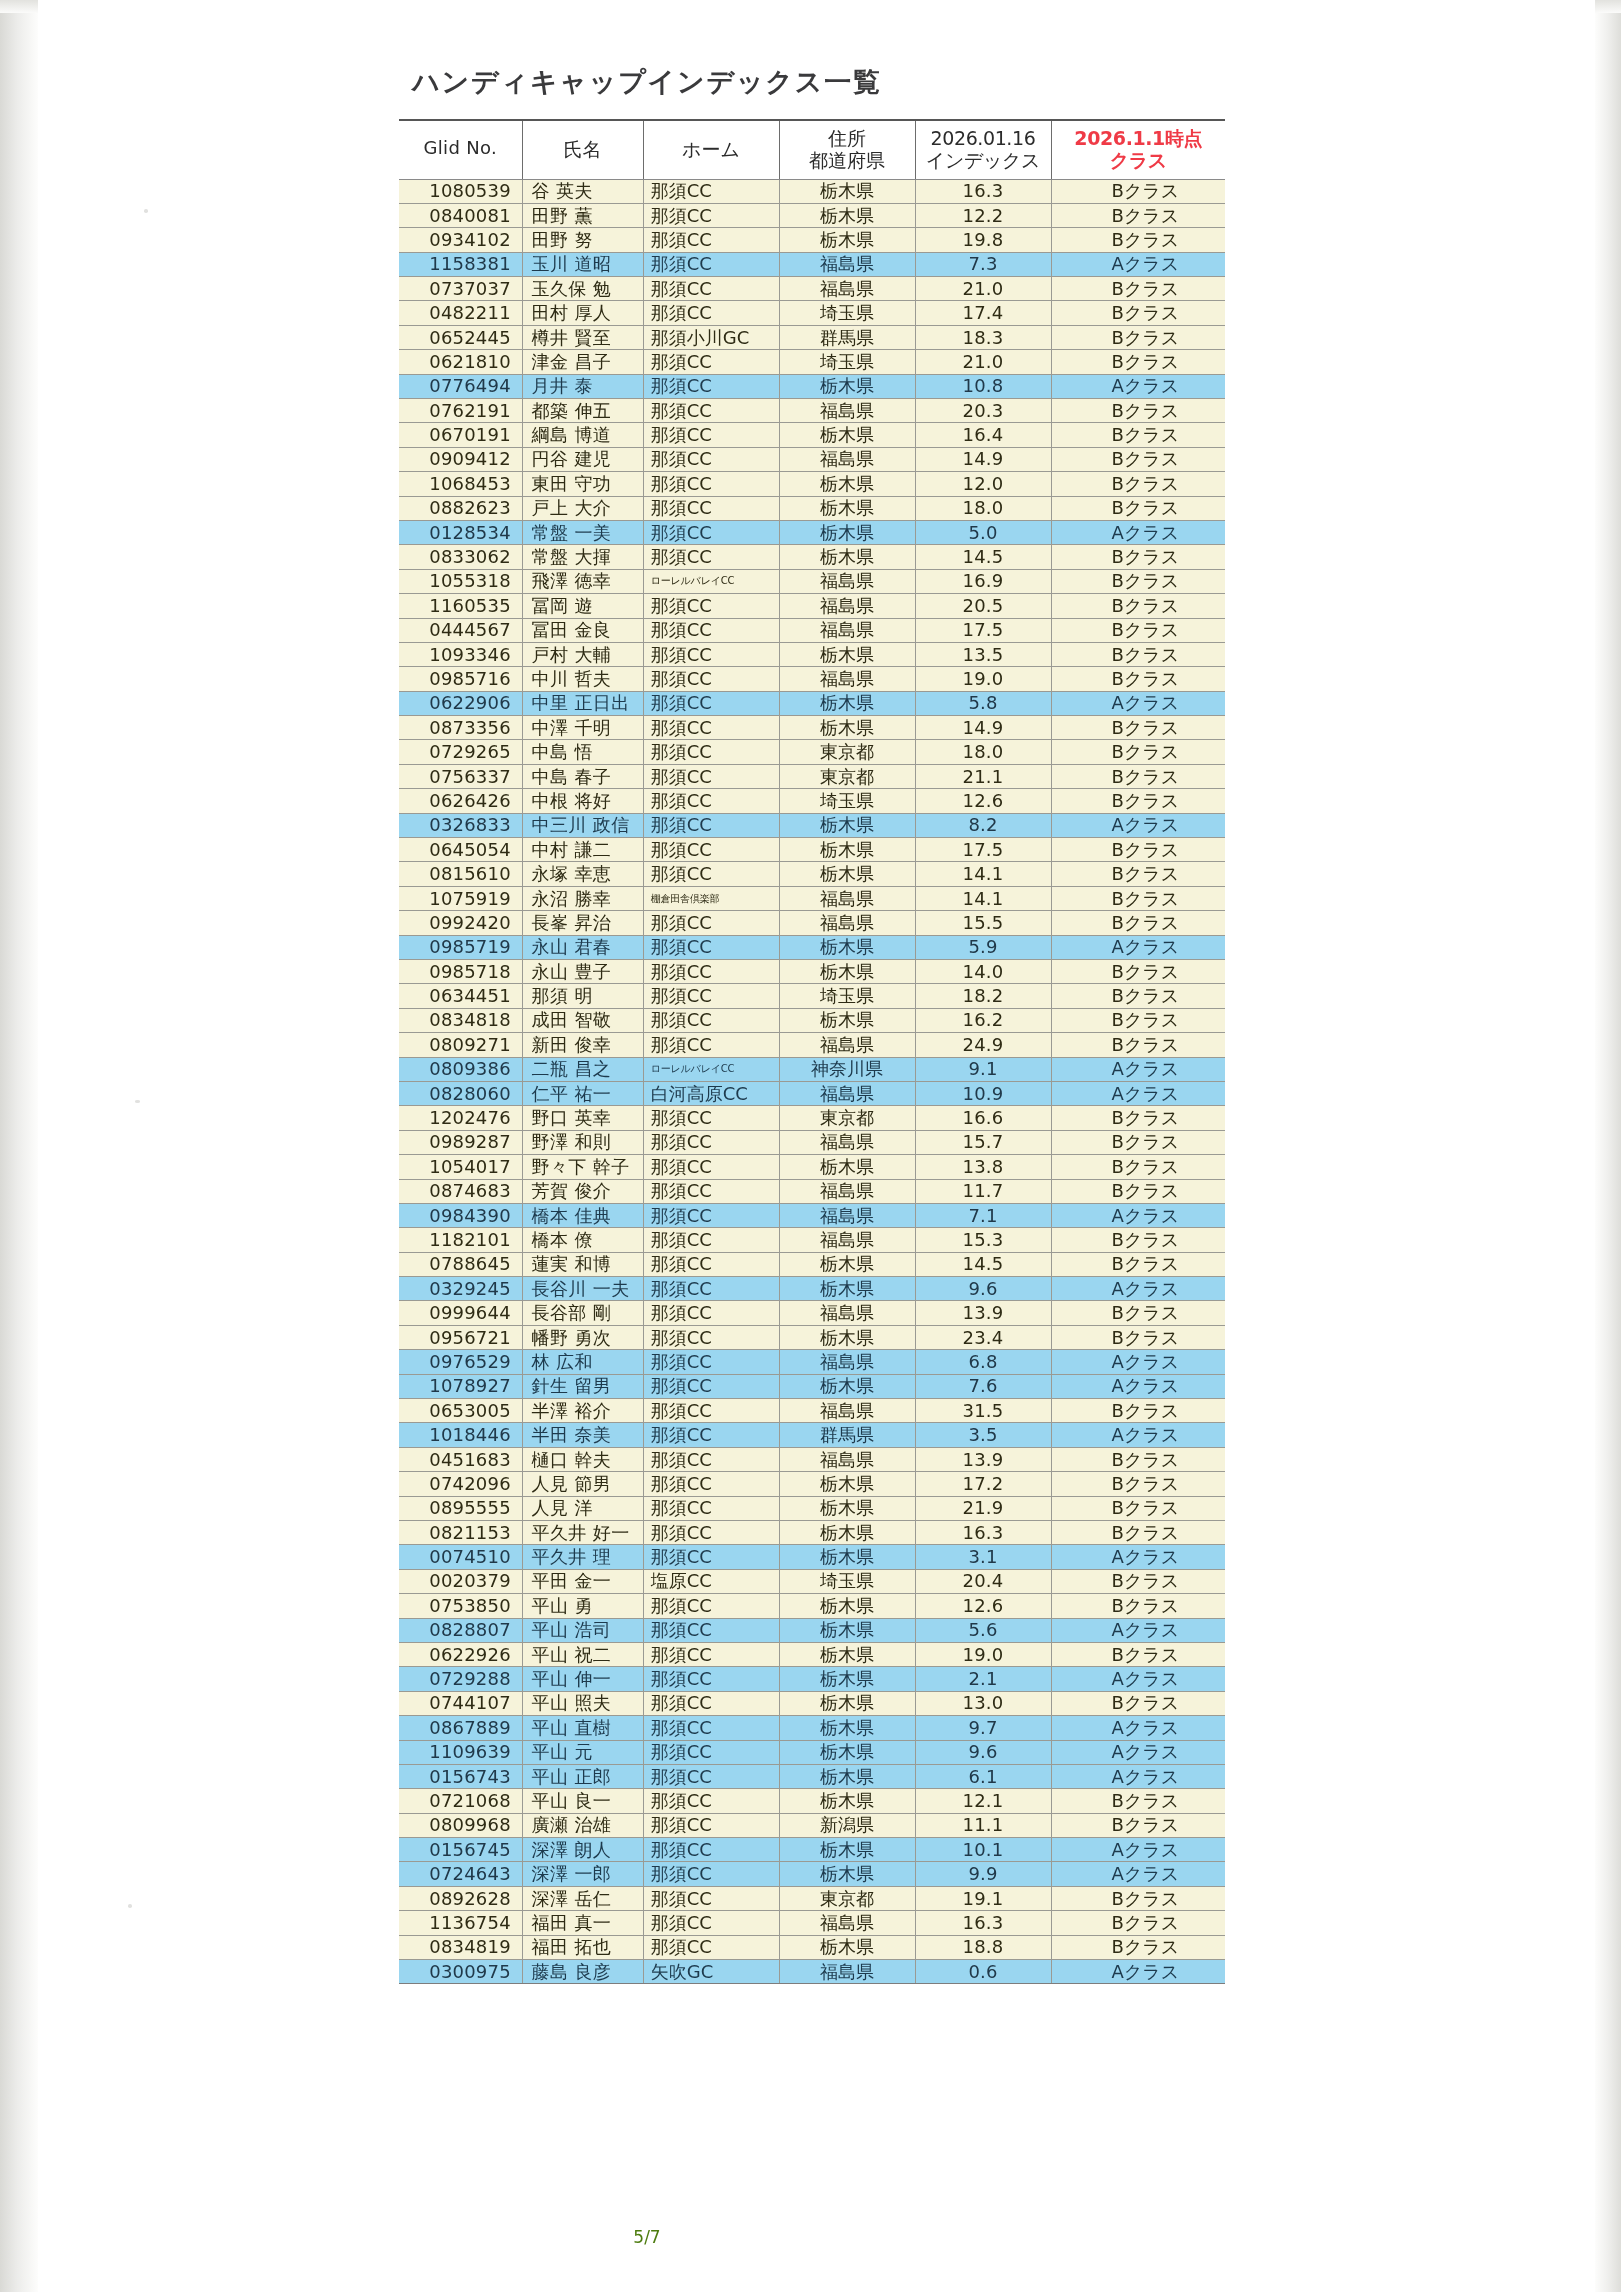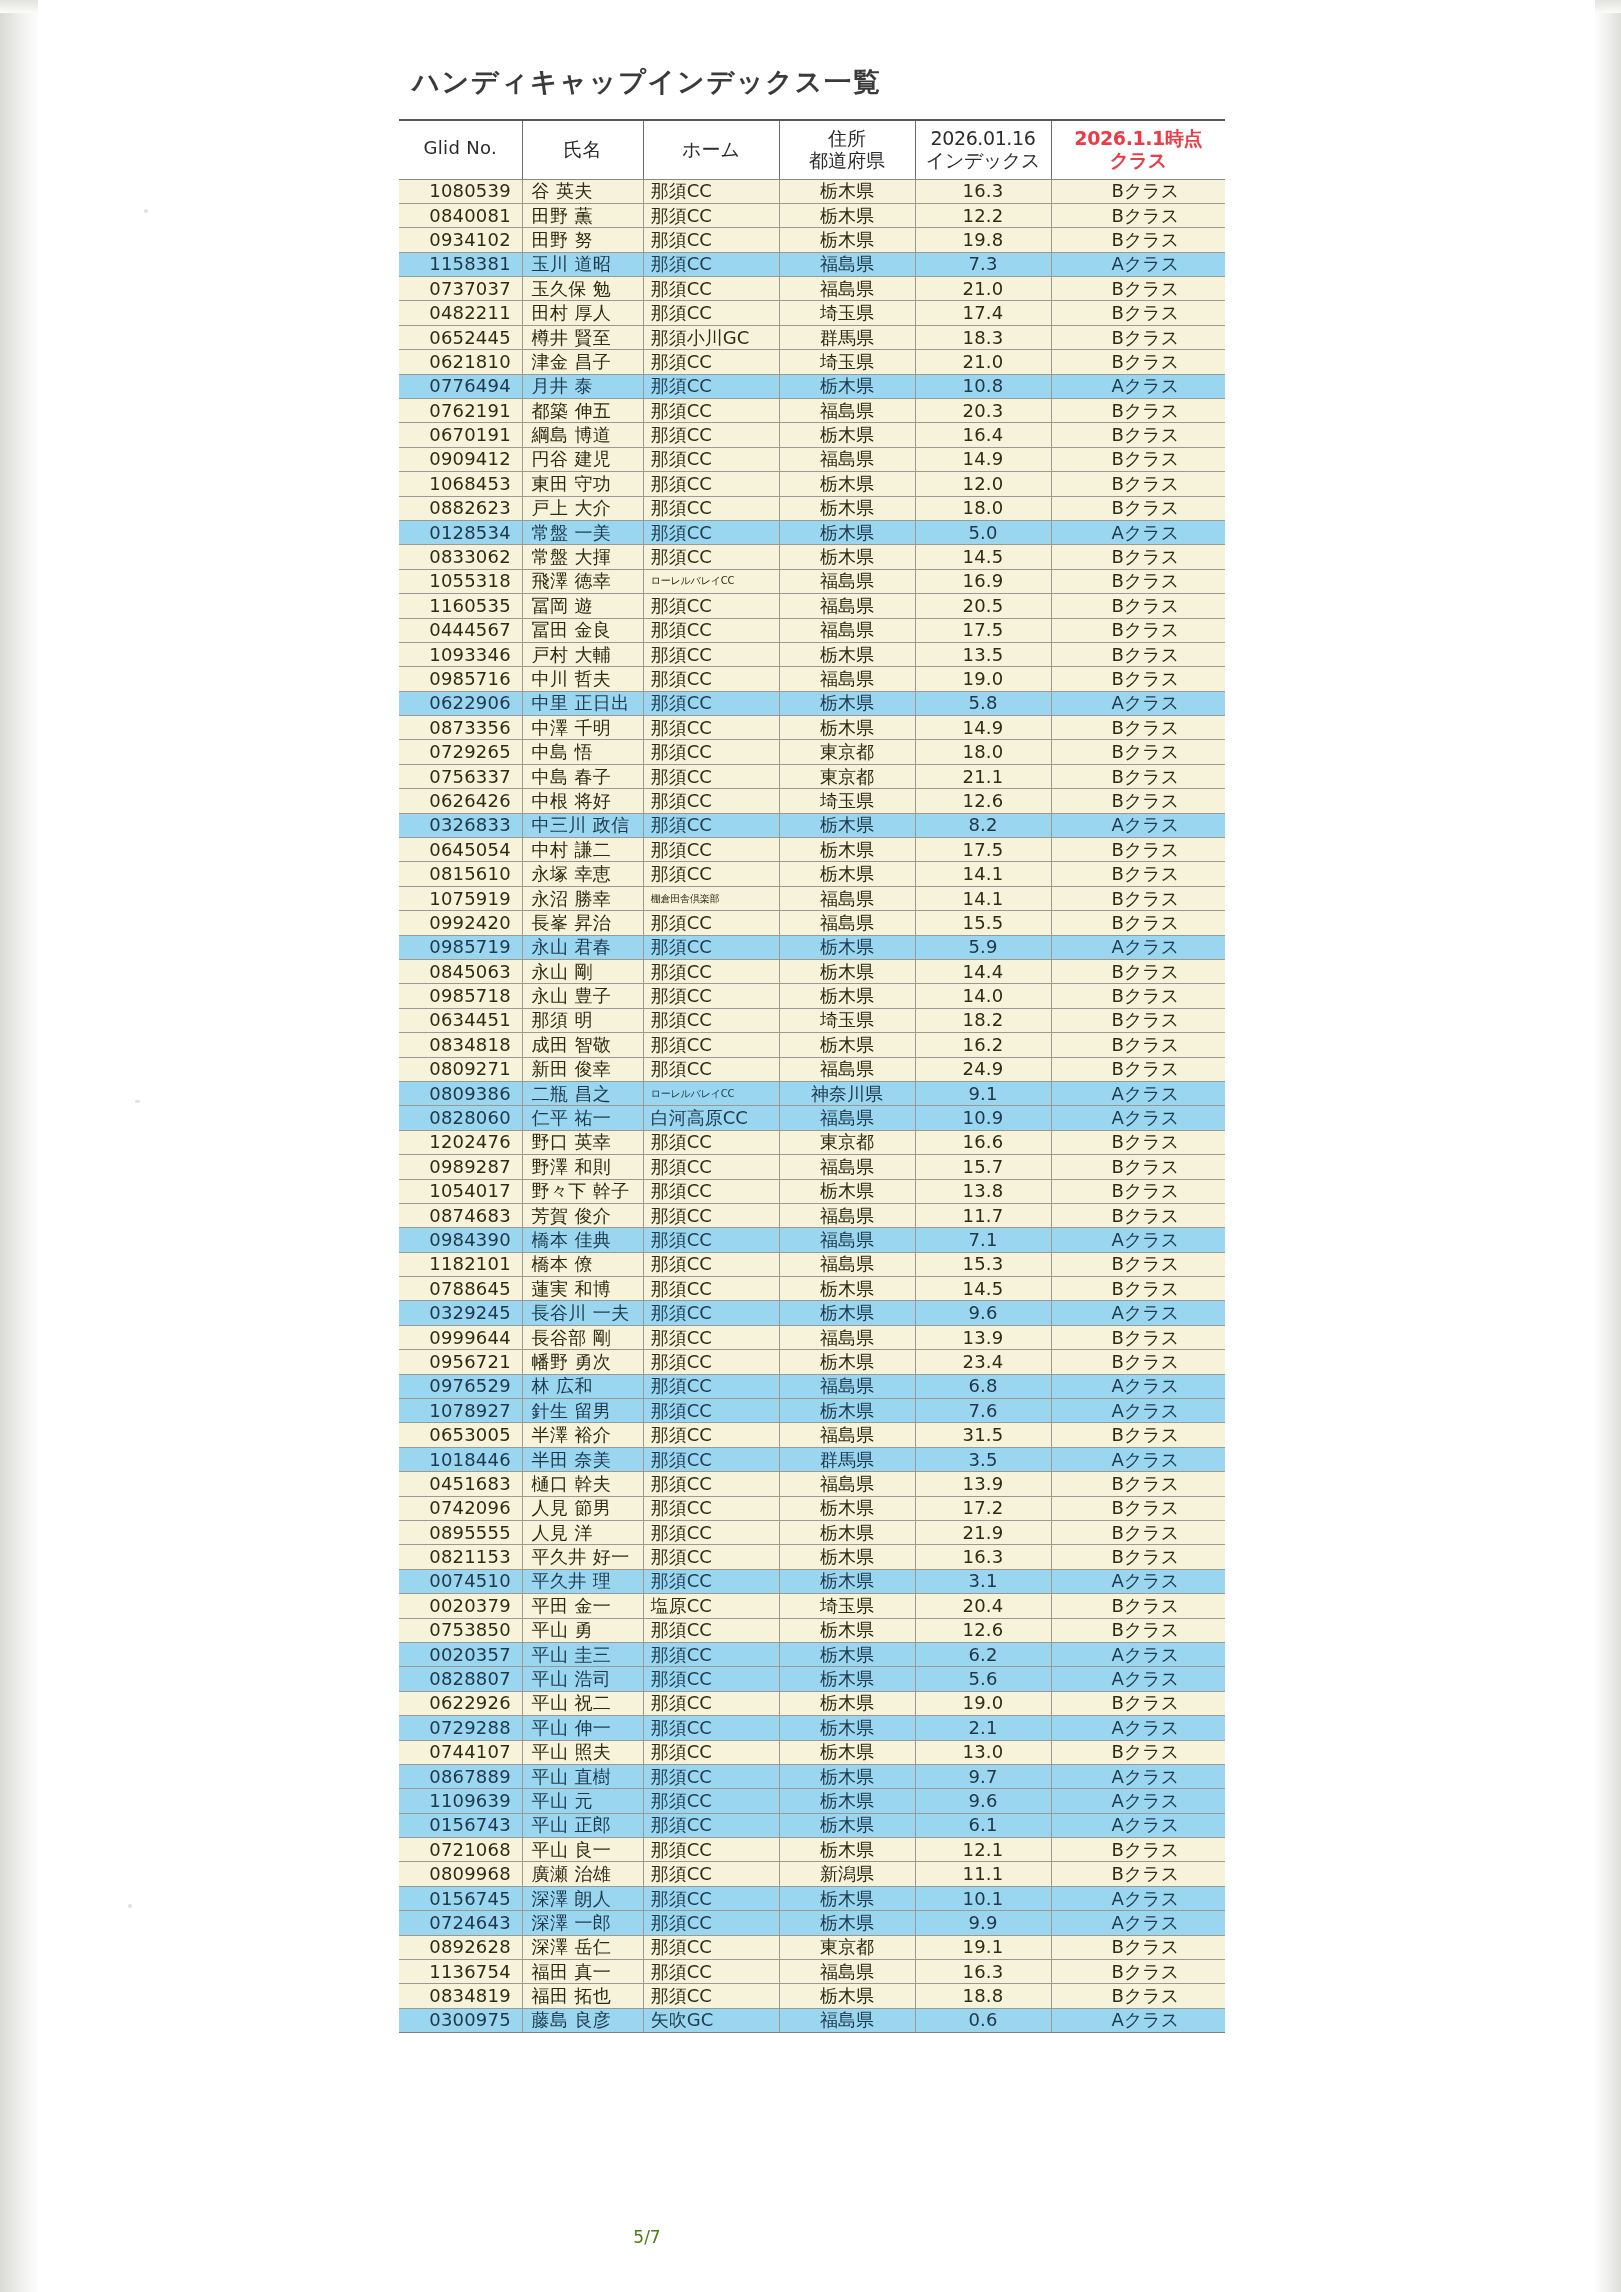--- a/index.html
+++ b/index.html
@@ -482,28 +482,20 @@
           </tr>
           <tr class="cls-A">
             <td class="cell-glid">0985719</td>
             <td class="cell-name">永山 君春</td>
             <td class="cell-home">那須CC</td>
             <td class="cell-pref">栃木県</td>
             <td class="cell-index">5.9</td>
             <td class="cell-class">Aクラス</td>
           </tr>
           <tr class="cls-B">
-            <td class="cell-glid">0845063</td>
-            <td class="cell-name">永山 剛</td>
-            <td class="cell-home">那須CC</td>
-            <td class="cell-pref">栃木県</td>
-            <td class="cell-index">14.4</td>
-            <td class="cell-class">Bクラス</td>
-          </tr>
-          <tr class="cls-B">
             <td class="cell-glid">0985718</td>
             <td class="cell-name">永山 豊子</td>
             <td class="cell-home">那須CC</td>
             <td class="cell-pref">栃木県</td>
             <td class="cell-index">14.0</td>
             <td class="cell-class">Bクラス</td>
           </tr>
           <tr class="cls-B">
             <td class="cell-glid">0634451</td>
             <td class="cell-name">那須 明</td>
@@ -706,28 +698,20 @@
           </tr>
           <tr class="cls-B">
             <td class="cell-glid">0753850</td>
             <td class="cell-name">平山 勇</td>
             <td class="cell-home">那須CC</td>
             <td class="cell-pref">栃木県</td>
             <td class="cell-index">12.6</td>
             <td class="cell-class">Bクラス</td>
           </tr>
           <tr class="cls-A">
-            <td class="cell-glid">0020357</td>
-            <td class="cell-name">平山 圭三</td>
-            <td class="cell-home">那須CC</td>
-            <td class="cell-pref">栃木県</td>
-            <td class="cell-index">6.2</td>
-            <td class="cell-class">Aクラス</td>
-          </tr>
-          <tr class="cls-A">
             <td class="cell-glid">0828807</td>
             <td class="cell-name">平山 浩司</td>
             <td class="cell-home">那須CC</td>
             <td class="cell-pref">栃木県</td>
             <td class="cell-index">5.6</td>
             <td class="cell-class">Aクラス</td>
           </tr>
           <tr class="cls-B">
             <td class="cell-glid">0622926</td>
             <td class="cell-name">平山 祝二</td>

